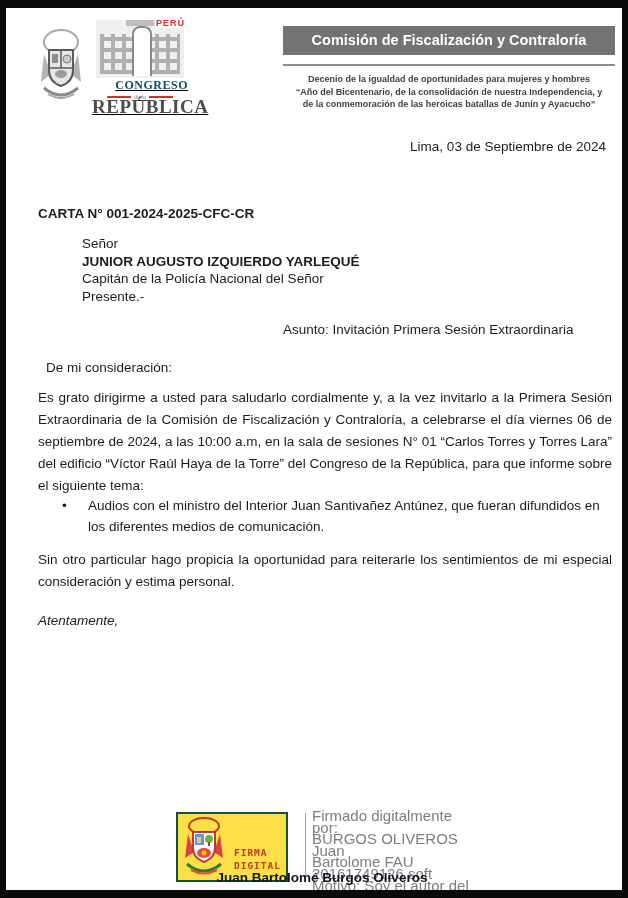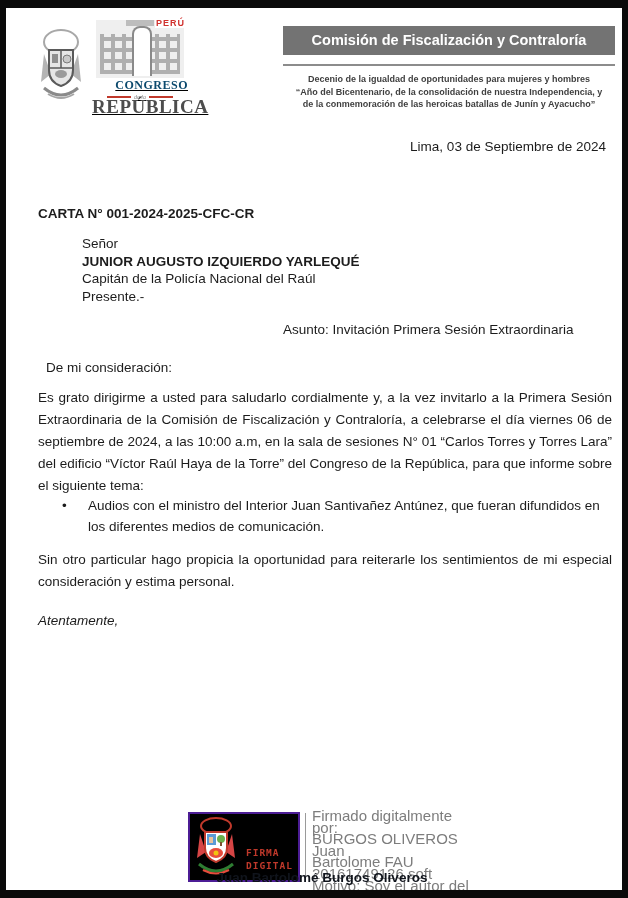--- a/index.html
+++ b/index.html
@@ -45,22 +45,22 @@
   .subject{top:313px;left:277px;text-align:center;}
   .greeting{top:351px;left:32px;margin-left:8px;}
   .para{width:574px;text-align:justify;line-height:22px;}
   .para1{top:379px;left:32px;}
   .bullet-item{top:487px;left:56px;width:548px;display:flex;line-height:21px;}
   .bullet-marker{width:26px;flex:0 0 26px;}
   .para2{top:541px;left:32px;}
   .closing{top:604px;left:32px;font-style:italic;}
 
   
-  .stamp-box{position:absolute;left:182px;top:804px;width:108px;height:66px;
-      border:2px solid #4c1d95;background:#000000;}
+  .stamp-box{position:absolute;left:170px;top:804px;width:108px;height:66px;
+      border:2px solid #14532d;background:#fde047;}
   .stamp-escudo{position:absolute;left:3px;top:2px;width:46px;height:60px;}
   .stamp-text{position:absolute;right:5px;top:32px;color:#c0392b;
       font-family:"DejaVu Sans Mono","Liberation Mono",monospace;
       font-weight:bold;font-size:9.5px;line-height:13px;letter-spacing:1px;text-align:left;}
   .sig-divider{position:absolute;left:299px;top:805px;width:1px;height:63px;background:#9a9a9a;}
   .sig-details{position:absolute;left:306px;top:802px;width:170px;
       color:#7d7d7d;font-size:15px;line-height:11.6px;}
   .signer-name{position:absolute;top:862px;left:0;right:0;text-align:center;
       font-weight:bold;font-size:13.5px;color:#10141c;transform:translateX(8px);}
 </style>
@@ -110,21 +110,21 @@
       </div>
     </div>
 
     <div class="txt date-line">Lima, 03 de Septiembre de 2024</div>
 
     <div class="txt reference">CARTA N° 001-2024-2025-CFC-CR</div>
 
     <div class="txt recipient">
       <div>Señor</div>
       <div class="bold">JUNIOR AUGUSTO IZQUIERDO YARLEQUÉ</div>
-      <div>Capitán de la Policía Nacional del Raúl</div>
+      <div>Capitán de la Policía Nacional del Señor</div>
       <div>Presente.-</div>
     </div>
 
     <div class="txt subject">Asunto: Invitación Primera Sesión Extraordinaria</div>
 
     <div class="txt greeting">De mi consideración:</div>
 
     <div class="txt para para1">Es grato dirigirme a usted para saludarlo cordialmente y, a la vez invitarlo a la Primera Sesión Extraordinaria de la Comisión de Fiscalización y Contraloría, a celebrarse el día viernes 06 de septiembre de 2024, a las 10:00 a.m, en la sala de sesiones N° 01 “Carlos Torres y Torres Lara” del edificio “Víctor Raúl Haya de la Torre” del Congreso de la República,  para que informe sobre el siguiente tema:</div>
 
     <div class="txt bullet-item">

